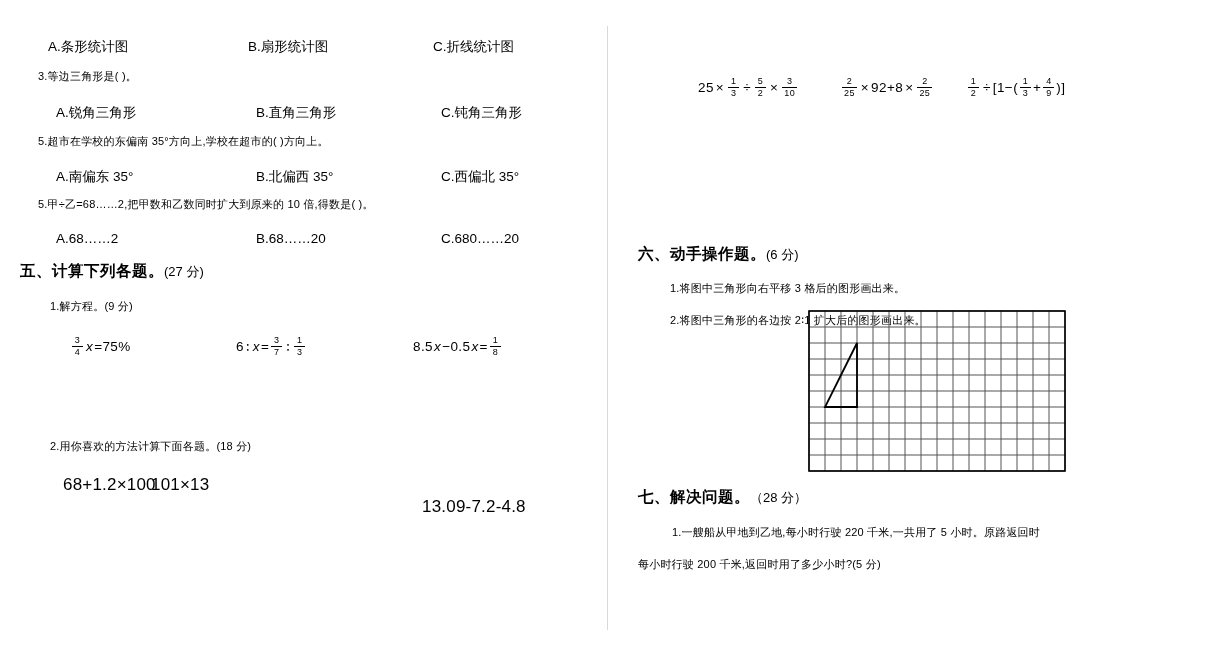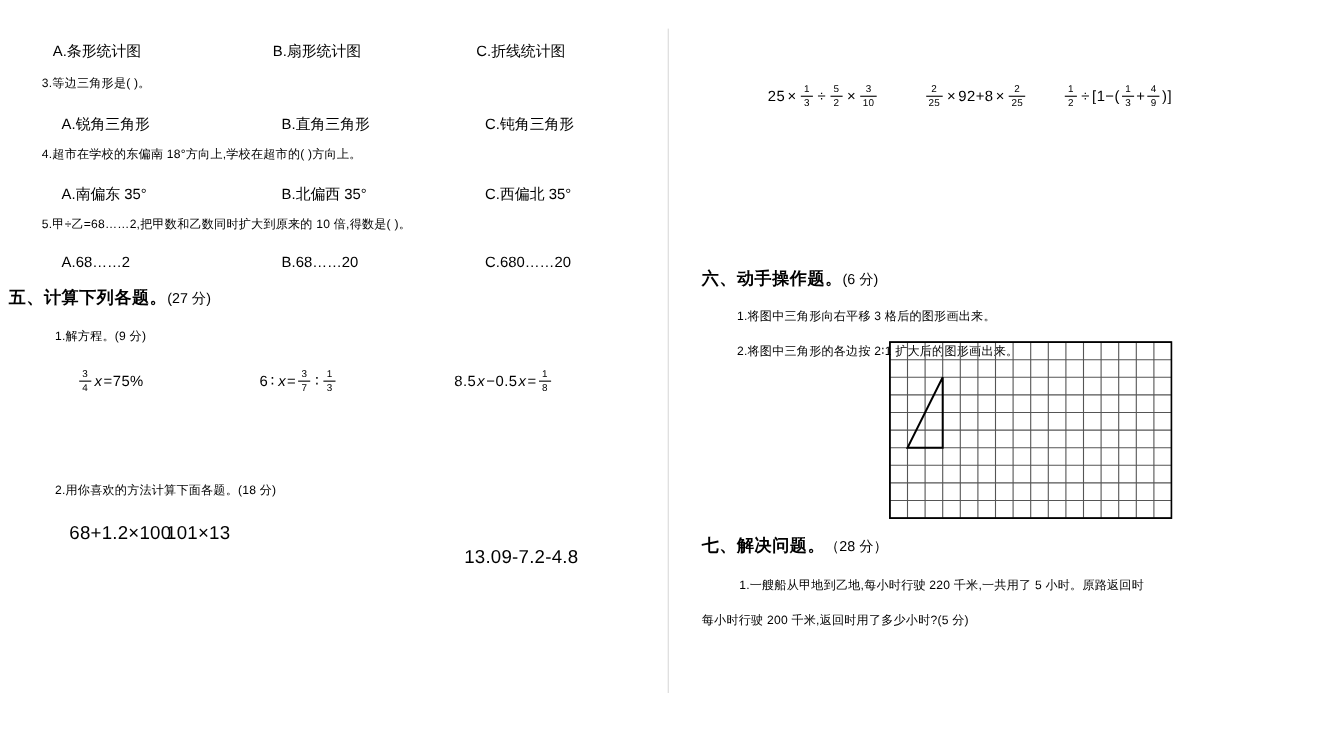--- a/index.html
+++ b/index.html
@@ -128,35 +128,35 @@
       <span class="opt c">C.折线统计图</span>
     </div>
 
     <div class="row qline" style="left:30px; top:70px;">3.等边三角形是(        )。</div>
     <div class="choices" style="left:48px; top:104px;">
       <span class="opt a">A.锐角三角形</span>
       <span class="opt b">B.直角三角形</span>
       <span class="opt c">C.钝角三角形</span>
     </div>
 
-    <div class="row qline" style="left:30px; top:135px;">4.超市在学校的东偏南 18°方向上,学校在超市的(        )方向上。</div>
+    <div class="row qline" style="left:30px; top:135px;">5.超市在学校的东偏南 35°方向上,学校在超市的(        )方向上。</div>
     <div class="choices" style="left:48px; top:168px;">
       <span class="opt a">A.南偏东 35°</span>
       <span class="opt b">B.北偏西 35°</span>
       <span class="opt c">C.西偏北 35°</span>
     </div>
 
     <div class="row qline" style="left:30px; top:198px;">5.甲÷乙=68……2,把甲数和乙数同时扩大到原来的 10 倍,得数是(        )。</div>
     <div class="choices" style="left:48px; top:231px;">
       <span class="opt a">A.68……2</span>
       <span class="opt b">B.68……20</span>
       <span class="opt c">C.680……20</span>
     </div>
 
-    <div class="row section-title" style="left:0; top:262px;">
+    <div class="row section-title" style="left:12px; top:262px;">
       <span>五、计算下列各题。</span><span class="score">(27 分)</span>
     </div>
 
     <div class="row qline" style="left:42px; top:300px;">
       <span>1.解方程。</span><span>(9 分)</span>
     </div>
 
     <div class="expr" style="left:62px; top:336px;">
       <span class="frac">
         <span class="num">3</span>

